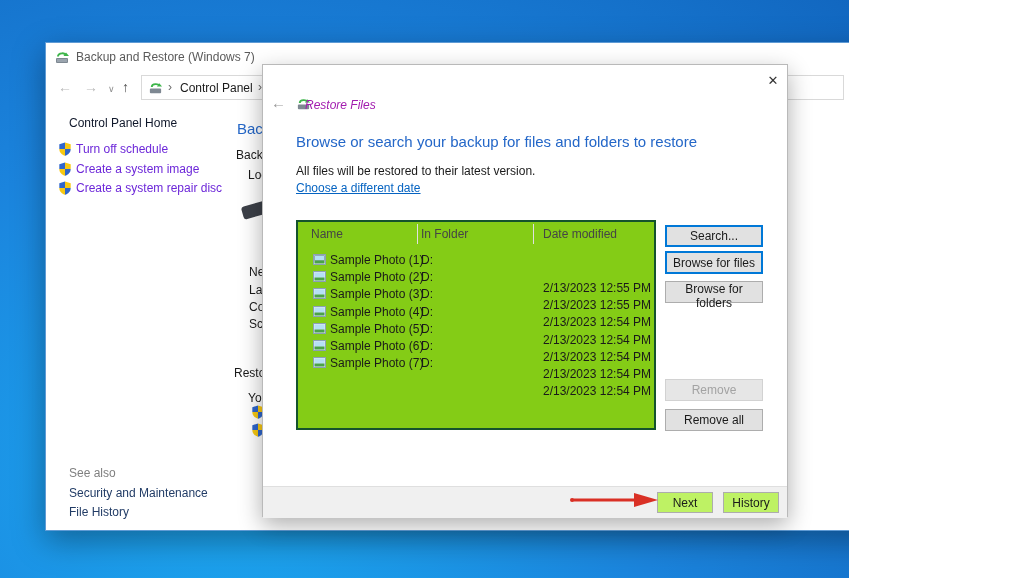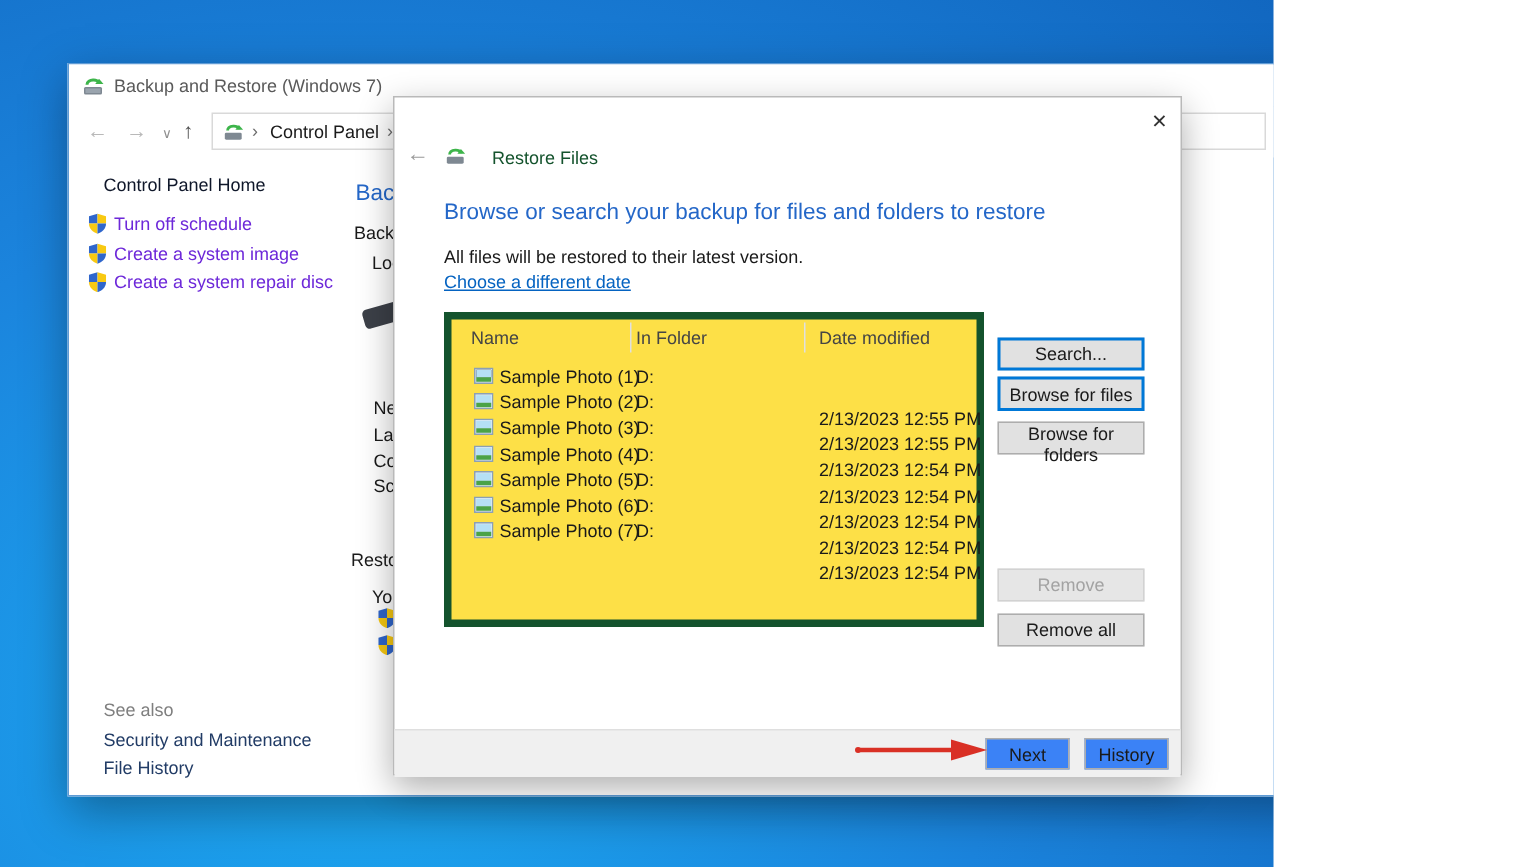--- a/index.html
+++ b/index.html
@@ -37,39 +37,39 @@
   .frag{position:absolute;white-space:nowrap;}
   .frag.h{color:#2467c8;font-size:15px;}
   .driveshape{position:absolute;left:196px;top:160px;width:30px;height:13px;background:#3c4048;border-radius:3px;transform:rotate(-16deg);}
   .pgshield{position:absolute;width:14px;height:14px;}
   
   .dialog{position:absolute;left:262px;top:64px;width:526px;height:453px;background:#fff;z-index:10;
     border:1px solid #b9b9b9;box-shadow:0 8px 22px rgba(0,0,0,.32);box-sizing:border-box;}
   .dlg-close{position:absolute;left:498px;top:6px;width:24px;height:20px;text-align:center;color:#333;font-size:13px;line-height:20px;}
   .dlg-back{position:absolute;left:8px;top:29px;color:#9a9a9a;font-size:15px;}
   .dlg-ic{position:absolute;left:33px;top:31px;width:15px;height:15px;}
-  .dlg-title{position:absolute;left:65px;top:33px;color:#14532d;}
+  .dlg-title{position:absolute;left:42px;top:33px;color:#a21caf;font-style:italic;}
   .dlg-head{position:absolute;left:33px;top:68px;width:460px;color:#2467c8;font-size:15px;}
   .dlg-sub{position:absolute;left:33px;top:99px;color:#1a1a1a;}
   .dlg-link{position:absolute;left:33px;top:116px;color:#0563c1;text-decoration:underline;cursor:pointer;}
-  .listbox{position:absolute;left:33px;top:143px;width:360px;height:210px;border:5px solid #14532d;box-sizing:border-box;background:#fde047;}
+  .listbox{position:absolute;left:33px;top:155px;width:360px;height:210px;border:2px solid #14532d;box-sizing:border-box;background:#84cc16;}
   .lv-head{position:absolute;left:0;top:0;width:100%;height:24px;}
   .lv-col{position:absolute;top:5px;color:#454545;white-space:nowrap;}
   .lv-sep{position:absolute;top:2px;width:1px;height:20px;background:#e0e0e0;}
   .lv-row{position:absolute;left:0;width:100%;height:18px;}
   .lv-row .pic{position:absolute;left:15px;top:3px;width:13px;height:11px;}
   .lv-row .nm{position:absolute;left:32px;top:2px;white-space:nowrap;}
   .lv-row .fd{position:absolute;left:123px;top:2px;}
   .lv-row .dt{position:absolute;left:245px;top:2px;white-space:nowrap;margin-top:28px;}
   .btn{position:absolute;left:402px;width:98px;height:22px;background:#e1e1e1;border:1px solid #adadad;
     box-sizing:border-box;text-align:center;font-size:12px;color:#1a1a1a;font-family:"Liberation Sans",sans-serif;padding:0;}
   .btn.accent{border:2px solid #0078d7;}
   .btn.disabled{background:#e6e6e6;border-color:#d2d2d2;color:#a3a3a3;}
   .dlg-footer{position:absolute;left:0;top:421px;width:100%;height:32px;background:#f0f0f0;border-top:1px solid #dfdfdf;box-sizing:border-box;}
-  .fbtn{position:absolute;top:5px;width:56px;height:21px;background:#3b82f6;border:1px solid #adadad;
+  .fbtn{position:absolute;top:5px;width:56px;height:21px;background:#bef264;border:1px solid #adadad;
     box-sizing:border-box;text-align:center;font-size:12px;color:#1a1a1a;font-family:"Liberation Sans",sans-serif;padding:0;}
   .fbtn.next{left:394px}.fbtn.cancel{left:460px}
   .arrow-anno{position:absolute;left:568px;top:491px;z-index:20;}
 </style>
 </head>
 <body>
 
 <svg width="0" height="0" style="position:absolute">
   <defs>
     <clipPath id="shieldClip">

